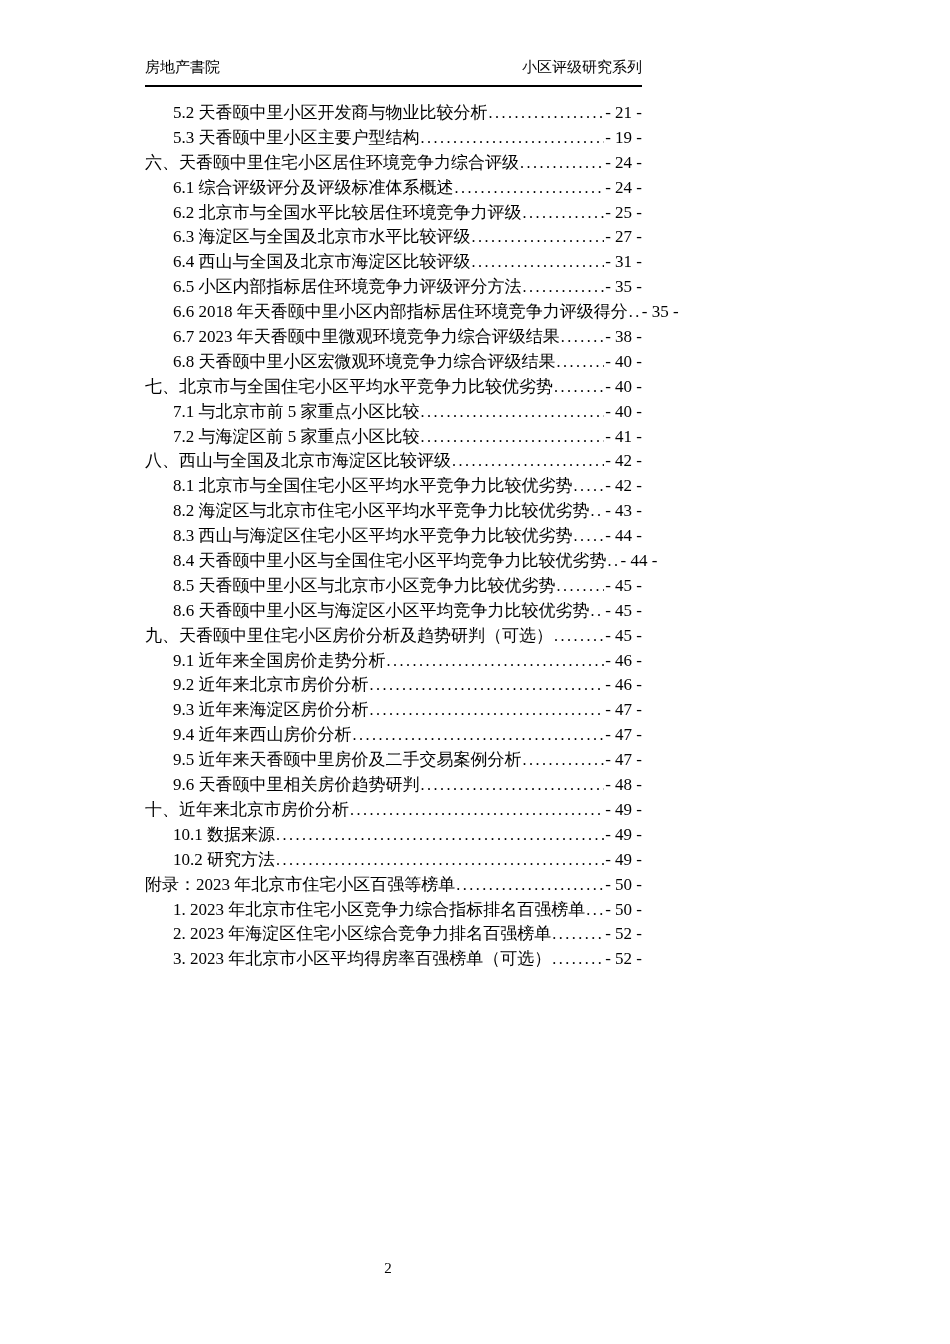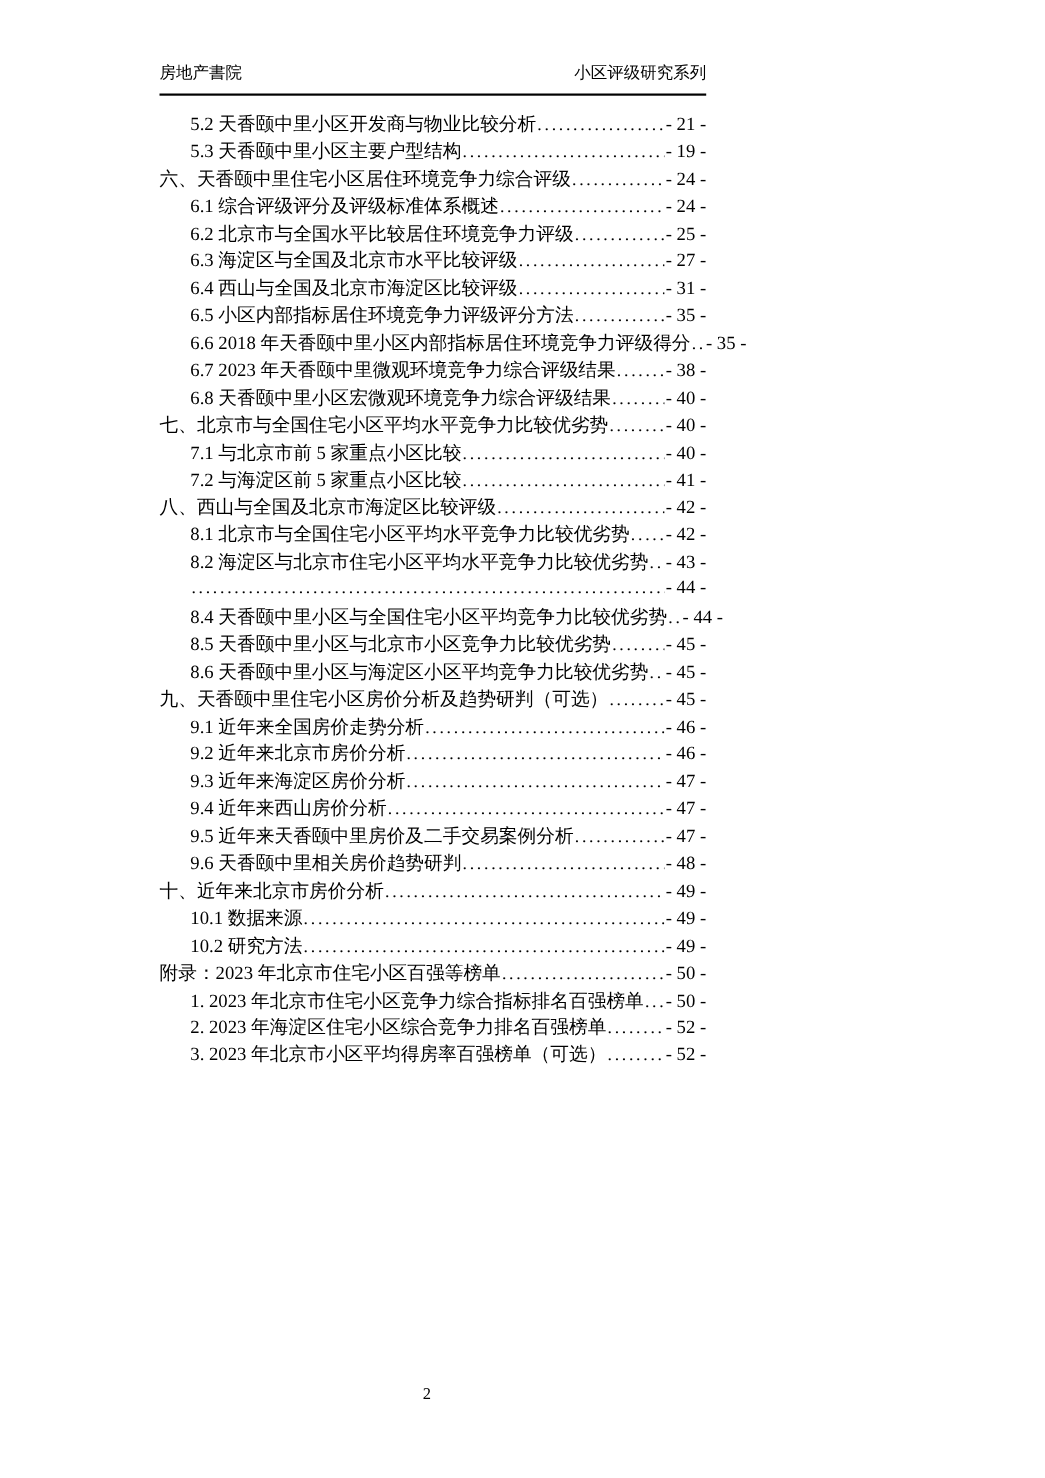--- a/index.html
+++ b/index.html
@@ -162,20 +162,21 @@
     <span class="toc-label">8.1 北京市与全国住宅小区平均水平竞争力比较优劣势</span>
     <span class="toc-dots"></span>
     <span class="toc-page">- 42 -</span>
   </div>
       <div class="toc-row level-2">
     <span class="toc-label">8.2 海淀区与北京市住宅小区平均水平竞争力比较优劣势</span>
     <span class="toc-dots"></span>
     <span class="toc-page">- 43 -</span>
   </div>
       <div class="toc-row level-2">
+    <span class="toc-label">8.3 西山与海淀区住宅小区平均水平竞争力比较优劣势</span>
     <span class="toc-dots"></span>
     <span class="toc-page">- 44 -</span>
   </div>
       <div class="toc-row level-2">
     <span class="toc-label">8.4 天香颐中里小区与全国住宅小区平均竞争力比较优劣势</span>
     <span class="toc-dots"></span>
     <span class="toc-page">- 44 -</span>
   </div>
       <div class="toc-row level-2">
     <span class="toc-label">8.5 天香颐中里小区与北京市小区竞争力比较优劣势</span>

